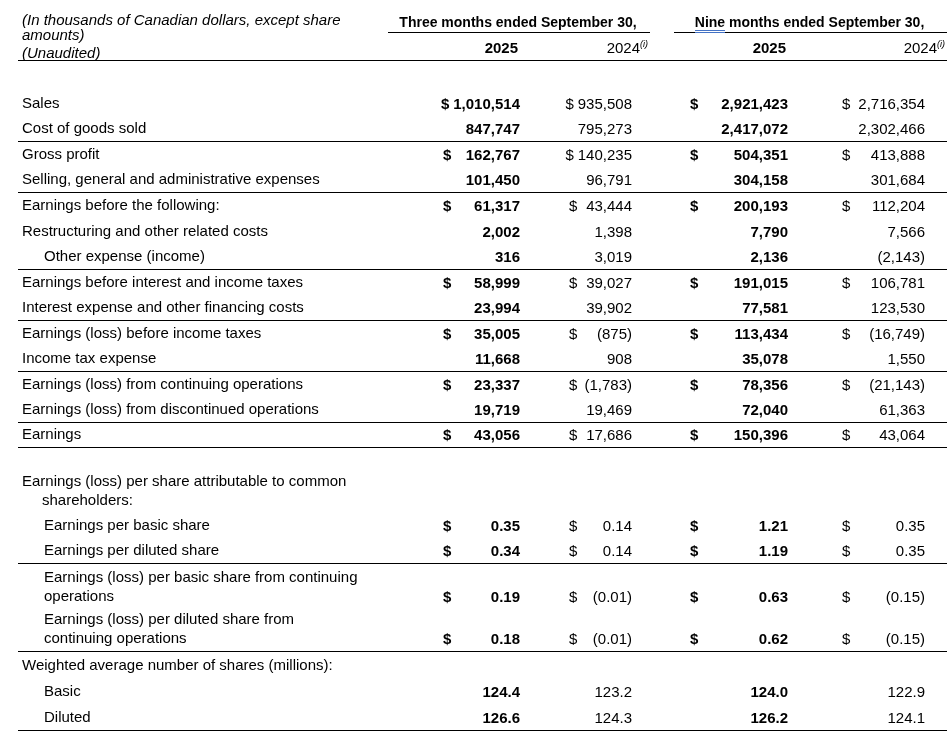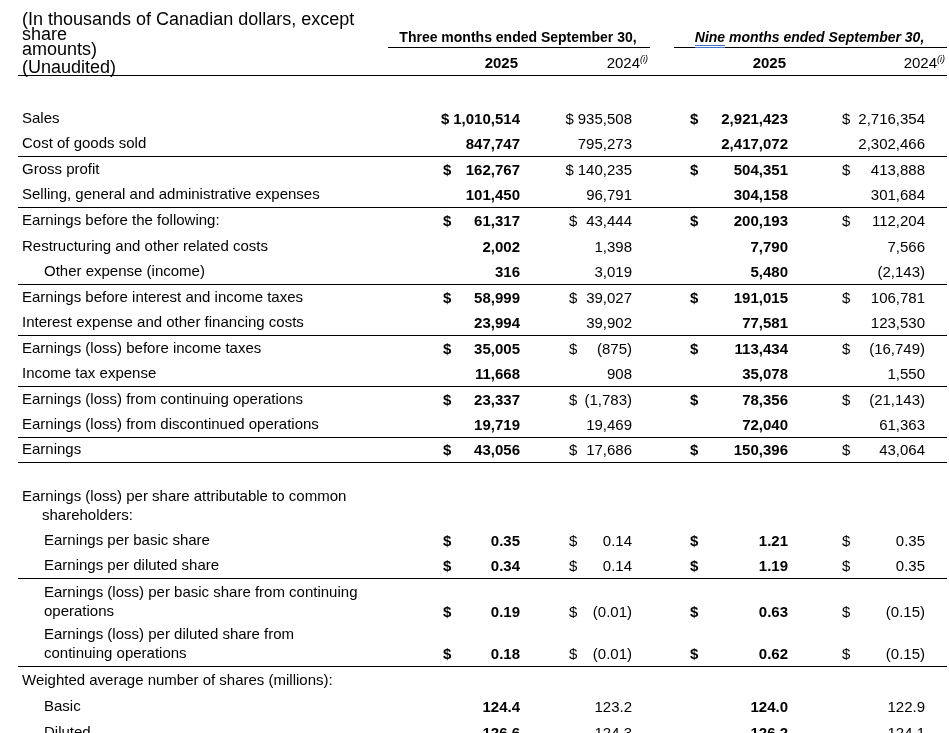--- a/index.html
+++ b/index.html
@@ -12,25 +12,25 @@
     border-collapse:collapse; table-layout:fixed;
     width:929px; margin:8px 0 0 18px;
   }
   col.c-label { width:370px; }
   col.c-1 { width:132px; }
   col.c-2 { width:130px; }
   col.c-3 { width:138px; }
   col.c-4 { width:159px; }
 
   
-  td.title-cell { vertical-align:top; padding:4px 0 0 4px; font-size:18px; line-height:15px; }
+  td.title-cell { vertical-align:top; padding:4px 0 0 4px; font-style:italic; font-size:15px; line-height:15px; }
   td.title-cell .unaud { margin-top:3px; }
   tr.hrow1 th { vertical-align:bottom; font-size:14px; font-weight:bold; padding:0; }
   tr.hrow1 .grp { border-bottom:1.5px solid #000; padding:0 2px 2px 0; text-align:center; white-space:nowrap; }
-  tr.hrow1 .grp2 { margin-left:24px;font-style:italic; }
+  tr.hrow1 .grp2 { margin-left:24px; }
   .nine { border-bottom:3px double #4472c4; }
   tr.hrow2 { height:28px; }
   tr.hrow2 td { border-bottom:1.5px solid #000; vertical-align:bottom; text-align:right; padding:0 2px 4px 0; white-space:nowrap; }
   tr.hrow2 td.y1 { font-weight:bold; }
   tr.hrow2 td.y3 { font-weight:bold; }
   td.title-cell { border-bottom:1.5px solid #000; }
   sup.fn { font-size:9px; font-style:italic; vertical-align:super; line-height:0; }
 
   
   tr.head-gap { height:30px; }
@@ -344,21 +344,21 @@
             <span class="dollar"></span>
             <span class="mid"></span>
             <span class="val">3,019</span>
           </div>
         </td>
     <td class="vc c3">
           <div class="fx">
             <span class="sp"></span>
             <span class="dollar"></span>
             <span class="mid"></span>
-            <span class="val">5,480</span>
+            <span class="val">2,136</span>
           </div>
         </td>
     <td class="vc c4">
           <div class="fx">
             <span class="sp"></span>
             <span class="dollar"></span>
             <span class="mid"></span>
             <span class="val">(2,143)</span>
           </div>
         </td>

